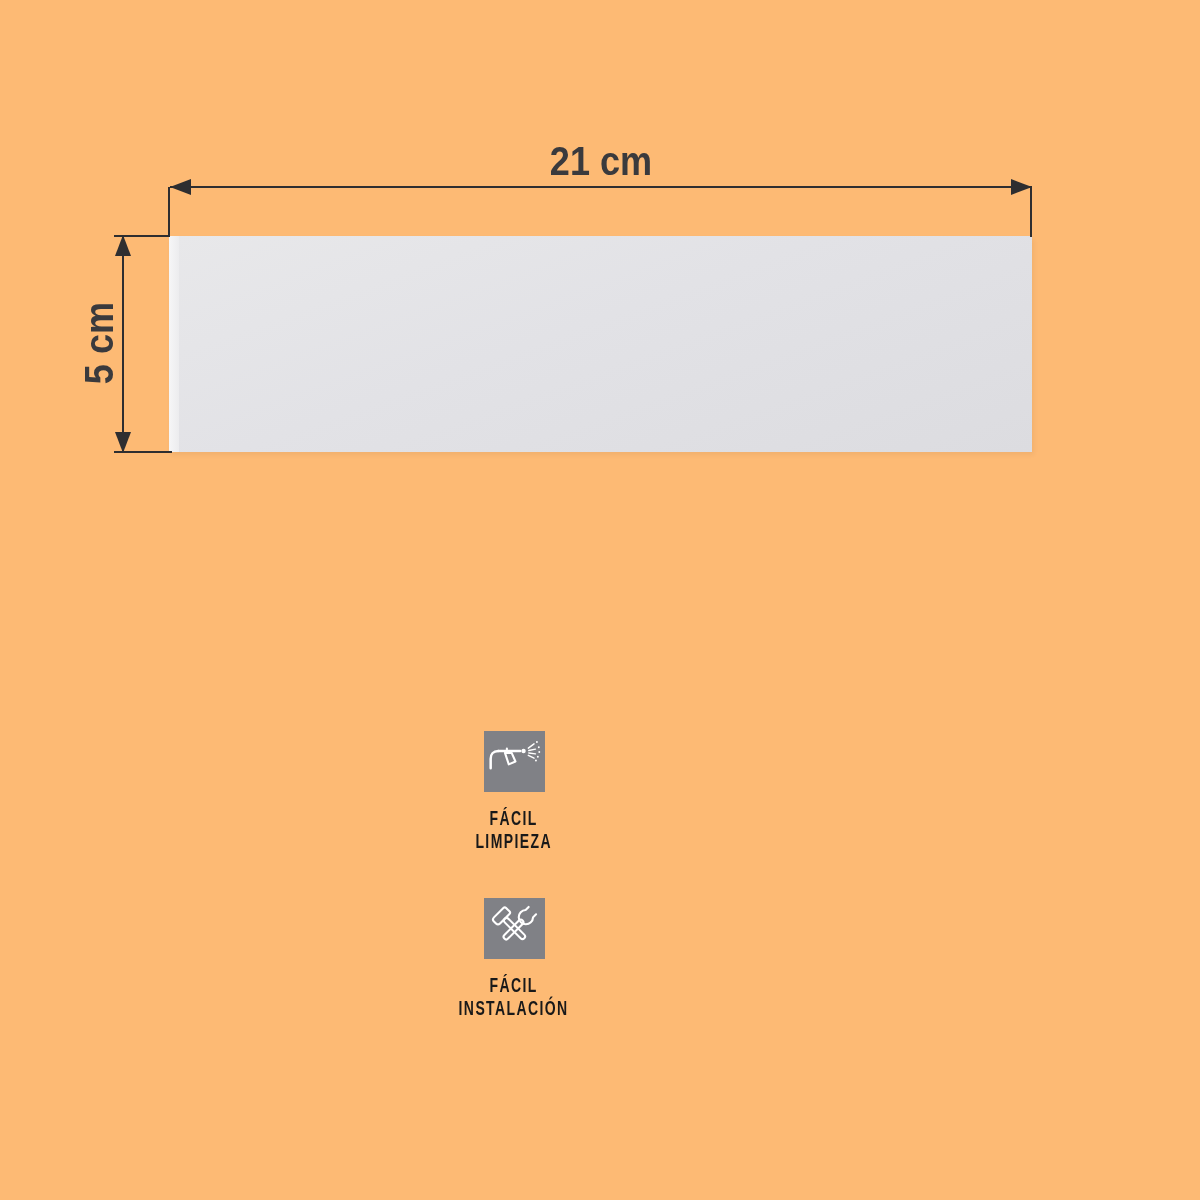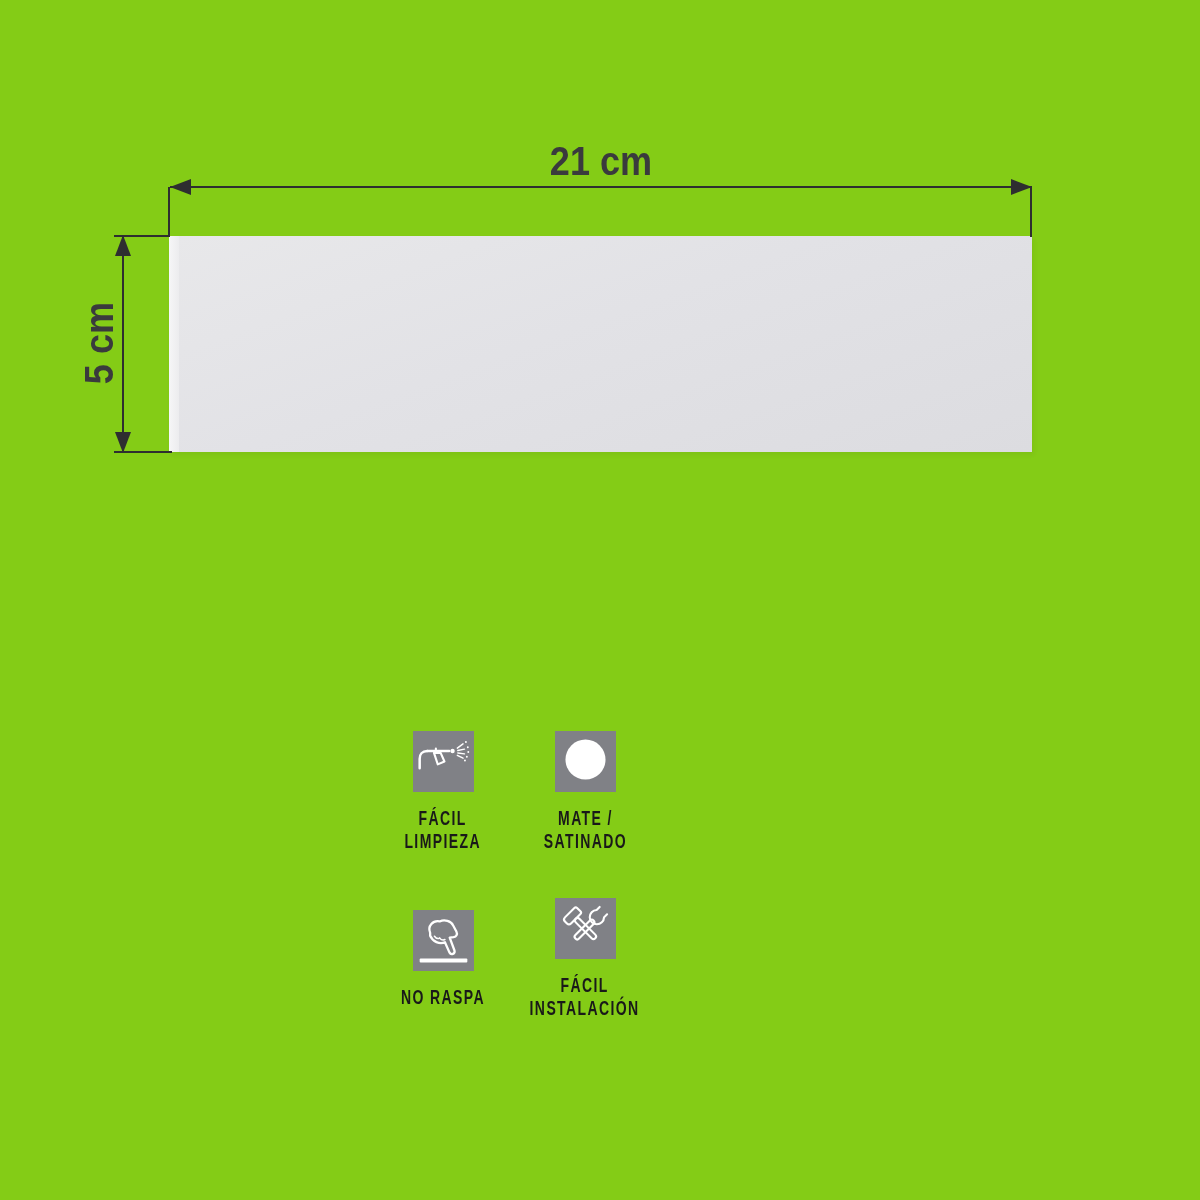--- a/index.html
+++ b/index.html
@@ -1,16 +1,16 @@
 <!DOCTYPE html>
 <html><head>
 <meta charset="utf-8">
 <style>
   html,body{margin:0;padding:0;background:#ffffff;}
-  .canvas{position:relative;width:1200px;height:1200px;background:#84cc16;overflow:hidden;
+  .canvas{position:relative;width:1200px;height:1200px;background:#fdba74;overflow:hidden;
           font-family:"Liberation Sans",sans-serif;}
 
   
   .tile{position:absolute;left:169px;top:236px;width:863px;height:216px;
         background:linear-gradient(160deg,#e8e8ea 0%,#e2e2e6 45%,#dcdce0 100%);
         box-shadow:2px 3px 5px rgba(0,0,0,0.05);}
   .tile-edge{position:absolute;left:0;top:0;width:10px;height:100%;
         background:linear-gradient(90deg,#f6f6f7 0%,#ececee 100%);}
 
   .dim-label{position:absolute;color:#3a3a3d;font-weight:600;font-size:41px;
@@ -32,21 +32,21 @@
   .arrow-left{left:170px;top:179px;border-top:8px solid transparent;border-bottom:8px solid transparent;
         border-right:21px solid #2e2e30;}
   .arrow-right{left:1011px;top:179px;border-top:8px solid transparent;border-bottom:8px solid transparent;
         border-left:21px solid #2e2e30;}
   .arrow-up{left:115px;top:235px;border-left:8px solid transparent;border-right:8px solid transparent;
         border-bottom:21px solid #2e2e30;}
   .arrow-down{left:115px;top:432px;border-left:8px solid transparent;border-right:8px solid transparent;
         border-top:21px solid #2e2e30;}
 
   
-  .feature-row{position:absolute;left:0;width:1028px;display:flex;justify-content:center;align-items:center;}
+  .feature-row{position:absolute;left:0;width:1028px;display:flex;justify-content:center;}
   .row-1{top:731px;}
   .row-2{top:898px;}
   .feature{width:142px;display:flex;flex-direction:column;align-items:center;}
   .icon-box{width:61px;height:61px;background:#808186;display:flex;align-items:center;justify-content:center;}
   .icon-box svg{width:61px;height:61px;display:block;}
   .feature-label{margin-top:15px;text-align:center;color:#191919;font-weight:bold;font-size:20px;
         letter-spacing:2px;line-height:23px;transform:scaleX(0.7);transform-origin:center top;
         white-space:nowrap;}
   .feature-label span{display:block;}
 </style>
@@ -99,52 +99,25 @@
             <circle cx="54.5" cy="31" r="1"></circle>
           </g>
         </svg>
       </div>
       <div class="feature-label">
         <span>FÁCIL</span>
         <span>LIMPIEZA</span>
       </div>
     </div>
 
-    <div class="feature">
-      <div class="icon-box">
-        <svg viewBox="0 0 64 64">
-          <circle cx="32" cy="30" r="21" fill="#ffffff"></circle>
-        </svg>
-      </div>
-      <div class="feature-label">
-        <span>MATE /</span>
-        <span>SATINADO</span>
-      </div>
-    </div>
 
   </div>
 
   <div class="feature-row row-2">
 
-    <div class="feature">
-      <div class="icon-box">
-        <svg viewBox="0 0 64 64" fill="none" stroke="#ffffff" stroke-linecap="round" stroke-linejoin="round">
-          <rect x="7" y="51" width="50" height="4" rx="1" fill="#ffffff" stroke="none"></rect>
-          <path d="M18,24 C15,17 21,10.5 28,12 C33,9.5 40,11.5 42,16 L45.5,22.5
-                   C47,25.5 45.5,28 42.5,28.5 L38.5,29
-                   L43.5,42.5 C44.5,45.8 40,47.8 38.2,44.5 L33.5,33.8
-                   C28,36.5 20.5,33 18,27 Z" stroke-width="2.4"></path>
-          <path d="M22.5,27.5 q2.5,3.5 5.5,2" stroke-width="1.6"></path>
-          <path d="M28,29.5 q2.5,3 5.5,1.5" stroke-width="1.6"></path>
-        </svg>
-      </div>
-      <div class="feature-label">
-        <span>NO RASPA</span>
-      </div>
-    </div>
 
 
     <div class="feature">
       <div class="icon-box">
         <svg viewBox="0 0 64 64" fill="none" stroke="#ffffff" stroke-linecap="round" stroke-linejoin="round">
 
           <g transform="rotate(-45 32 32)" stroke-width="2.2">
             <path d="M25,8.5 h14 a2,2 0 0 1 2,2 v5 a2,2 0 0 1 -2,2 h-14 a3,3 0 0 1 -3,-3 v-3 a3,3 0 0 1 3,-3 Z"></path>
             <rect x="29.3" y="17.5" width="5.4" height="29" rx="2.7"></rect>
           </g>

